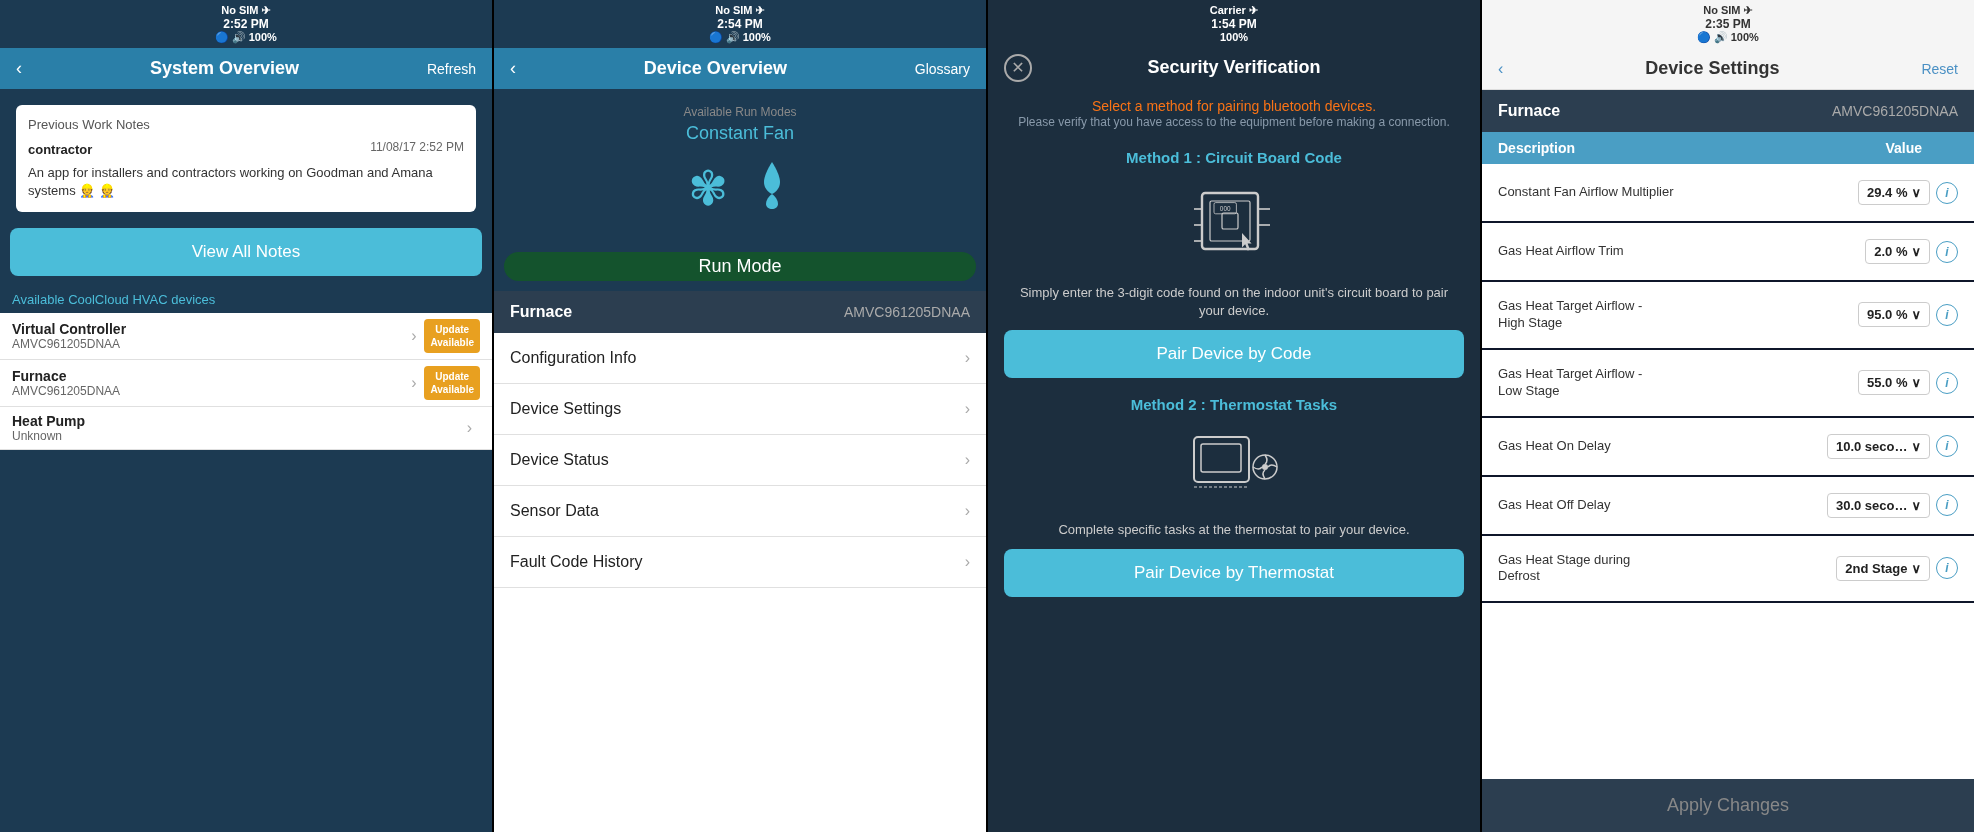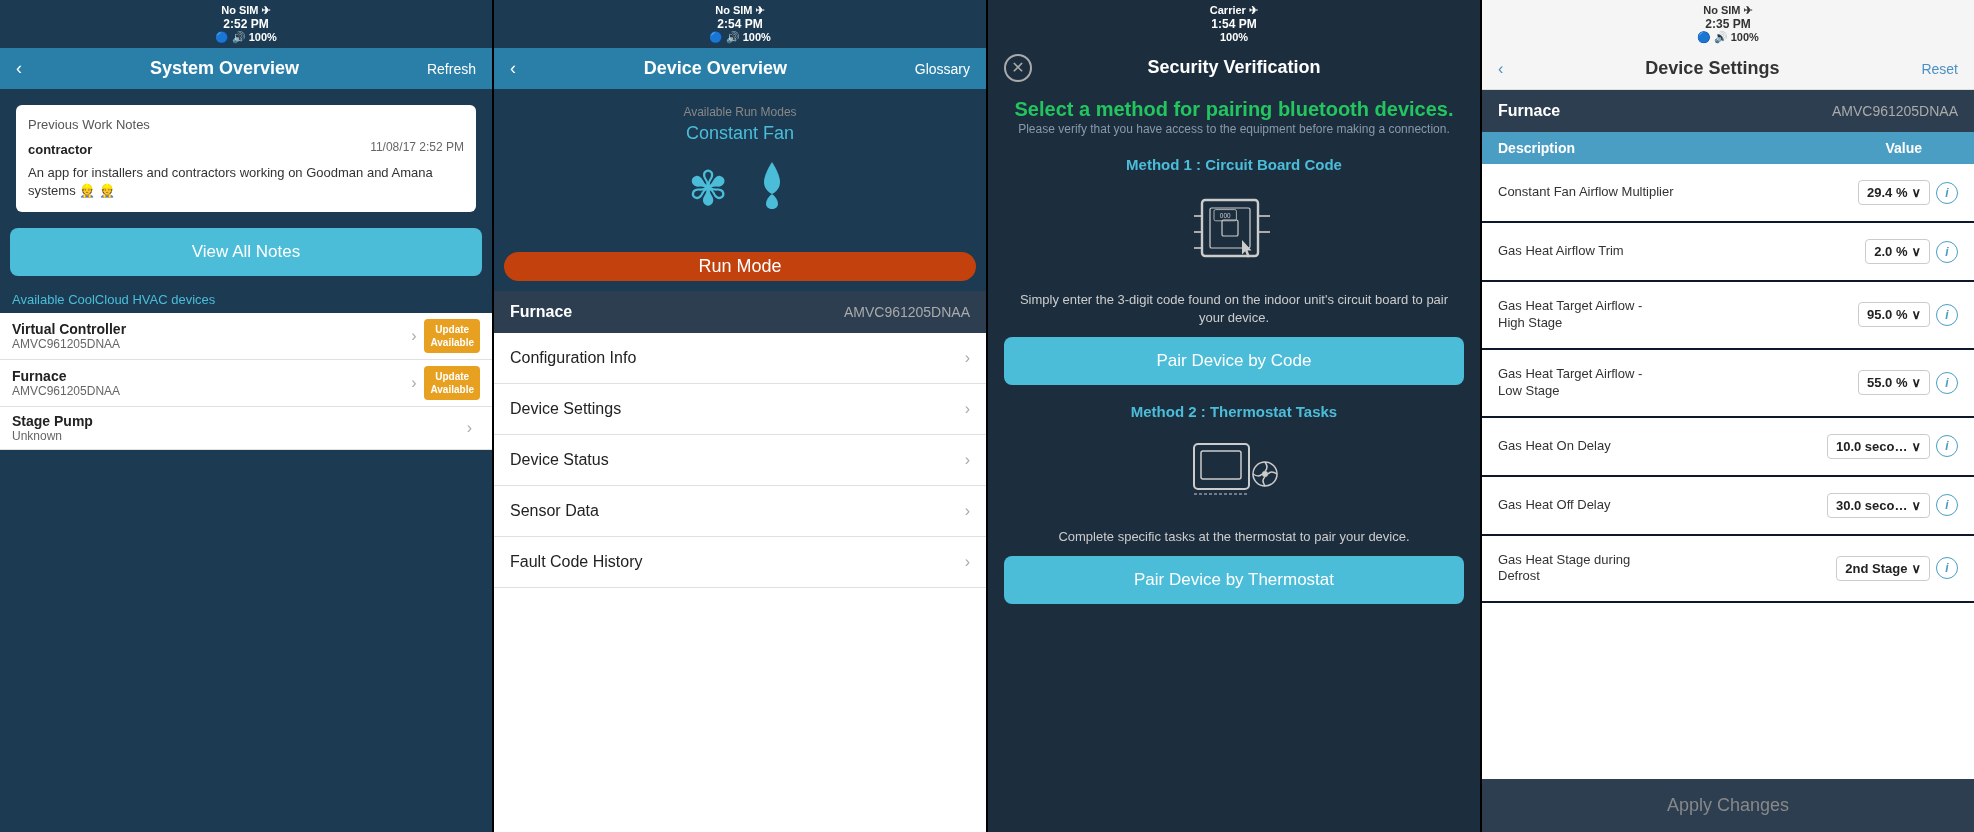--- a/index.html
+++ b/index.html
@@ -125,21 +125,21 @@
       text-align: center;
     }
     .s2-available-label { color: #888; font-size: 12px; margin-bottom: 4px; }
     .s2-mode-label { color: #4bbdd9; font-size: 18px; font-weight: 400; margin-bottom: 16px; }
     .s2-icons-row { display: flex; justify-content: center; gap: 24px; margin-bottom: 16px; }
     .s2-icon-fan, .s2-icon-flame { font-size: 48px; }
     .s2-icon-fan { color: #4bbdd9; }
     .s2-icon-flame { color: #4bbdd9; font-size: 42px; }
 
     .s2-run-btn {
-      background: #c2410c;
+      background: #14532d;
       color: #fff;
       font-size: 18px;
       border-radius: 16px;
       padding: 4px;
       text-align: center;
       margin: 0 10px 10px 10px;
       cursor: pointer;
     }
 
     .s2-furnace-bar {
@@ -181,21 +181,21 @@
       left: 16px;
       width: 28px; height: 28px;
       border-radius: 50%;
       border: 2px solid #aaa;
       display: flex; align-items: center; justify-content: center;
       color: #aaa; font-size: 16px; cursor: pointer;
     }
     .s3-header-title { color: #fff; font-size: 18px; font-weight: 600; }
 
     .s3-intro { padding: 10px 16px; text-align: center; }
-    .s3-intro-main { color: #22c55e; font-size: 20px; font-weight: 700; }
+    .s3-intro-main { color: #f97316; font-size: 14px; font-weight: 400; }
     .s3-intro-sub  { color: #8899aa; font-size: 12px; line-height: 1.4; }
 
     .s3-method-title {
       color: #4bbdd9;
       font-size: 15px;
       font-weight: 600;
       text-align: center;
       padding: 8px 16px 4px;
     }
 
@@ -358,21 +358,21 @@
       <div class="s1-device-info">
         <div class="s1-device-name">Furnace</div>
         <div class="s1-device-sub">AMVC961205DNAA</div>
       </div>
       <span class="s1-device-chevron">›</span>
       <div class="s1-update-badge">Update<br>Available</div>
     </div>
 
     <div class="s1-device-item">
       <div class="s1-device-info">
-        <div class="s1-device-name">Stage Pump</div>
+        <div class="s1-device-name">Heat Pump</div>
         <div class="s1-device-sub">Unknown</div>
       </div>
       <span class="s1-device-chevron">›</span>
     </div>
   </div>
 
 </div>
 
 <div class="screen-divider"></div>
 

